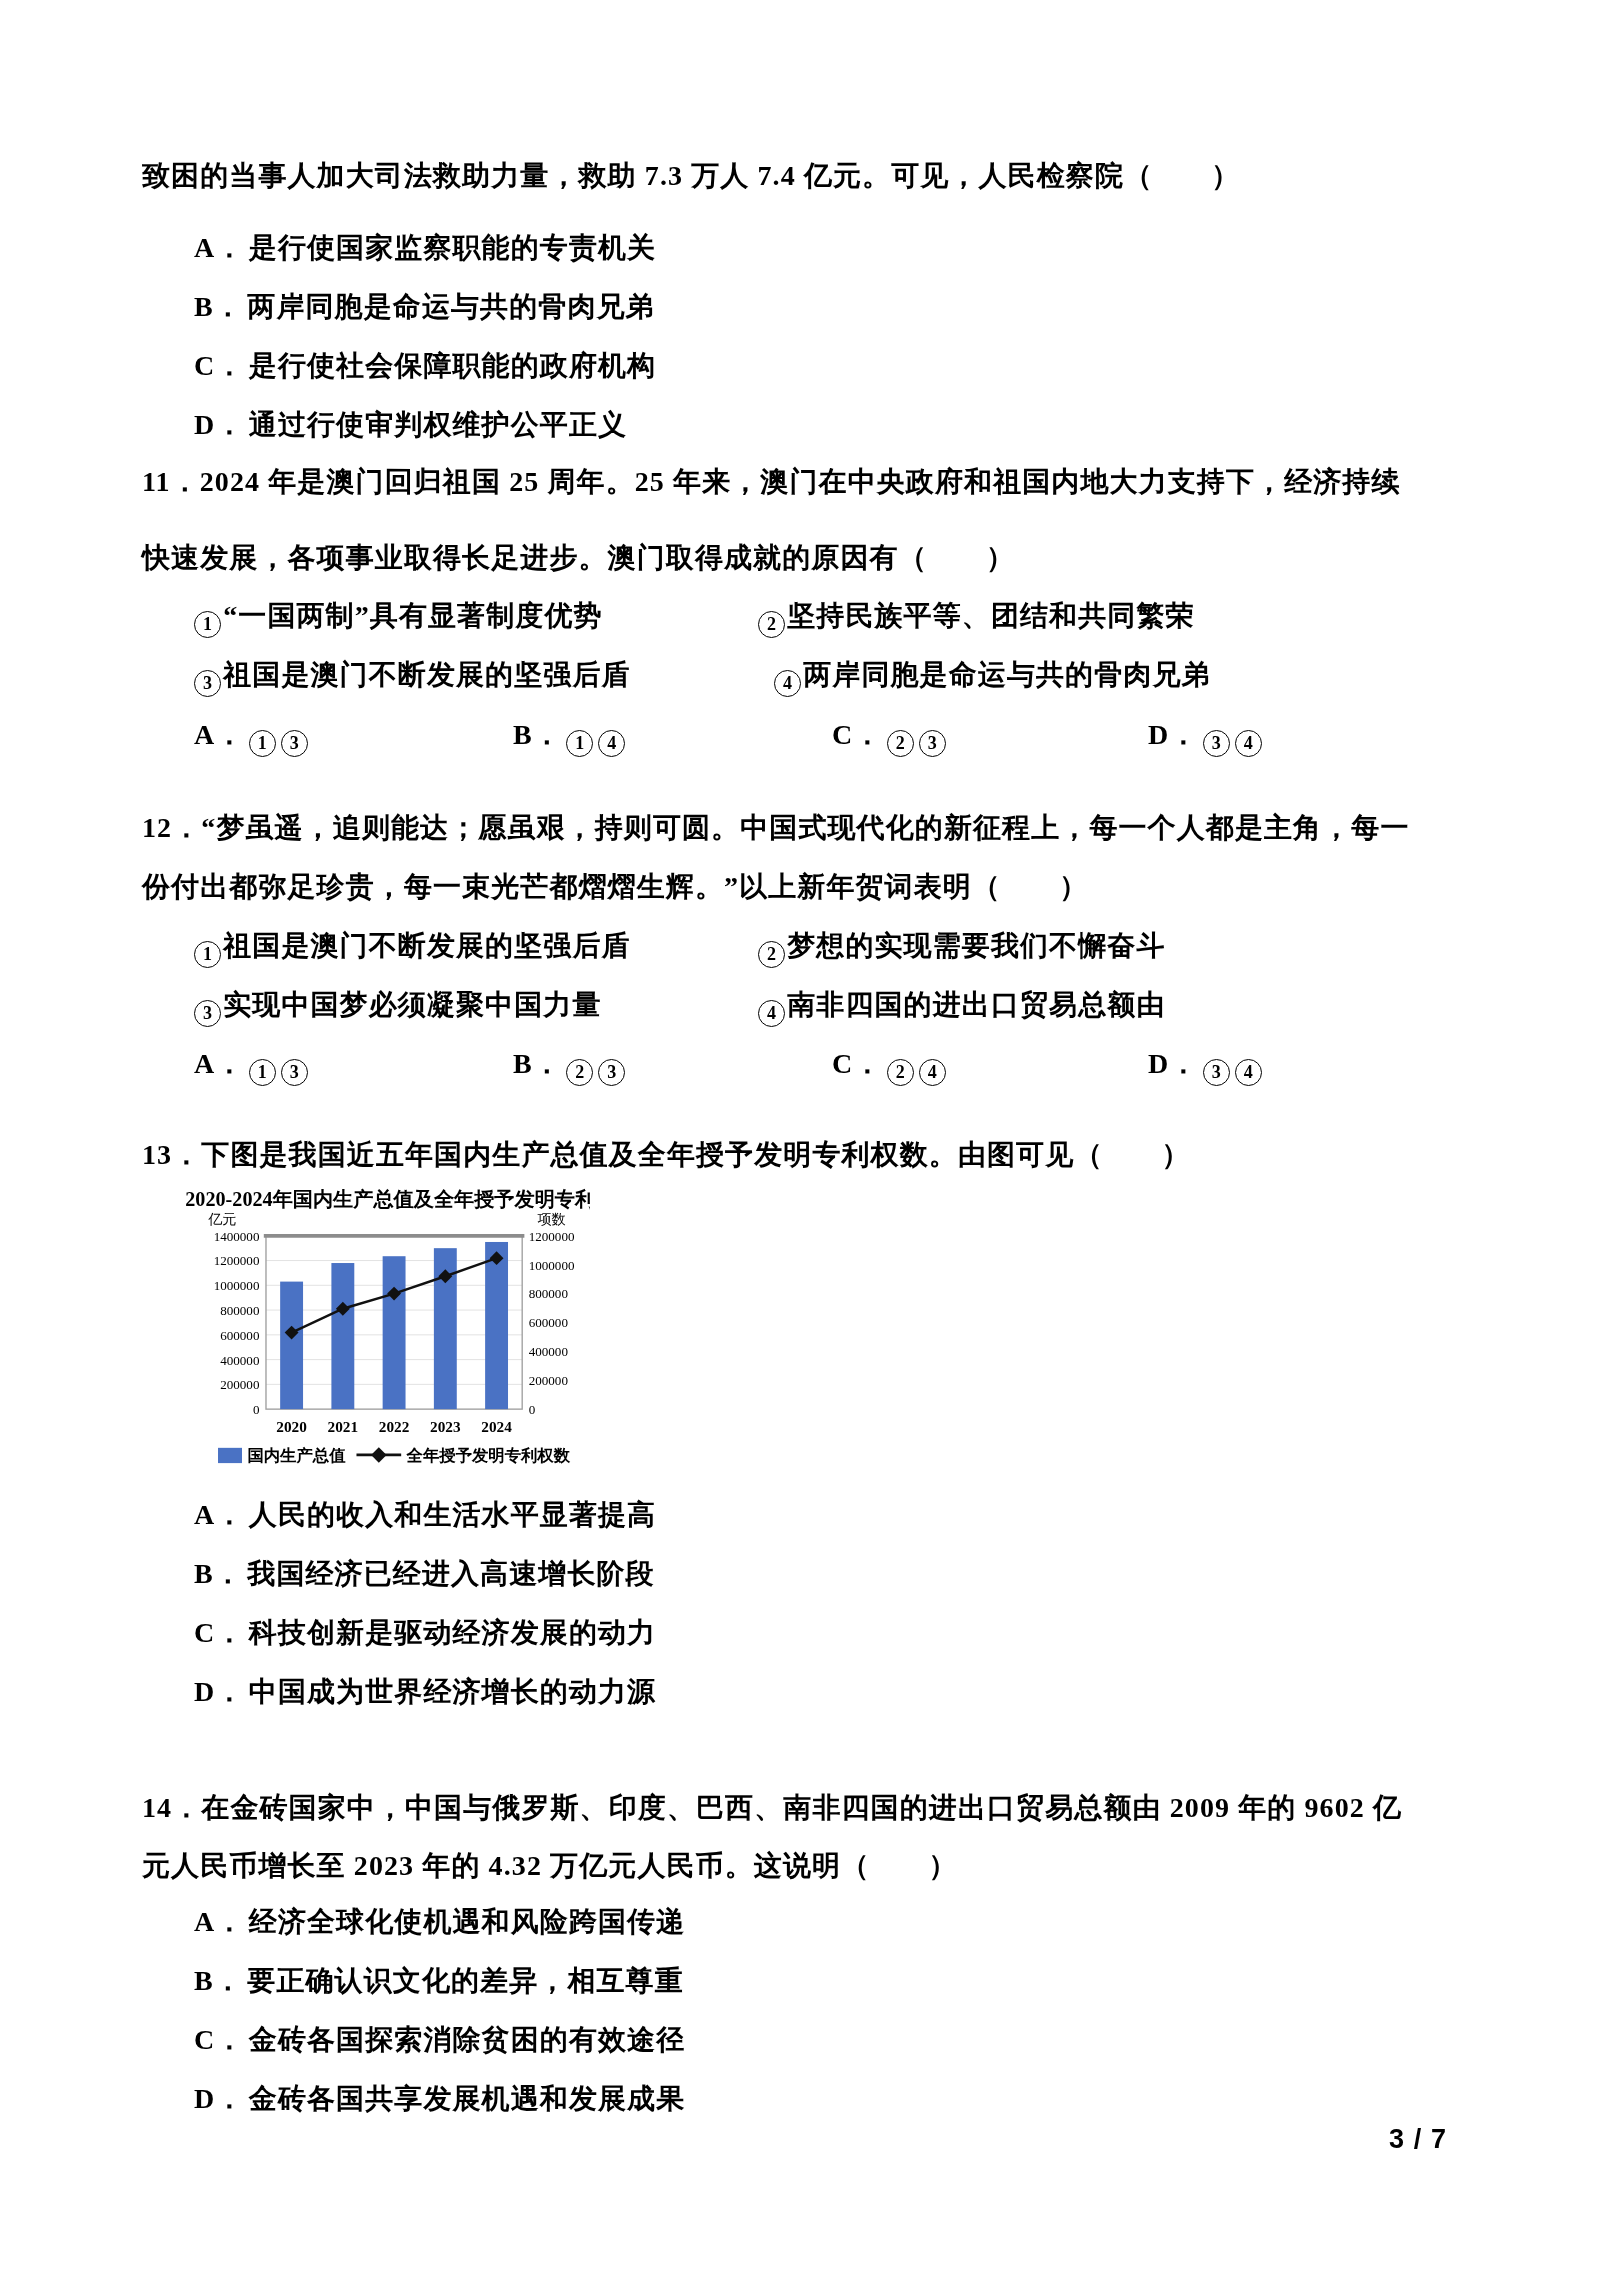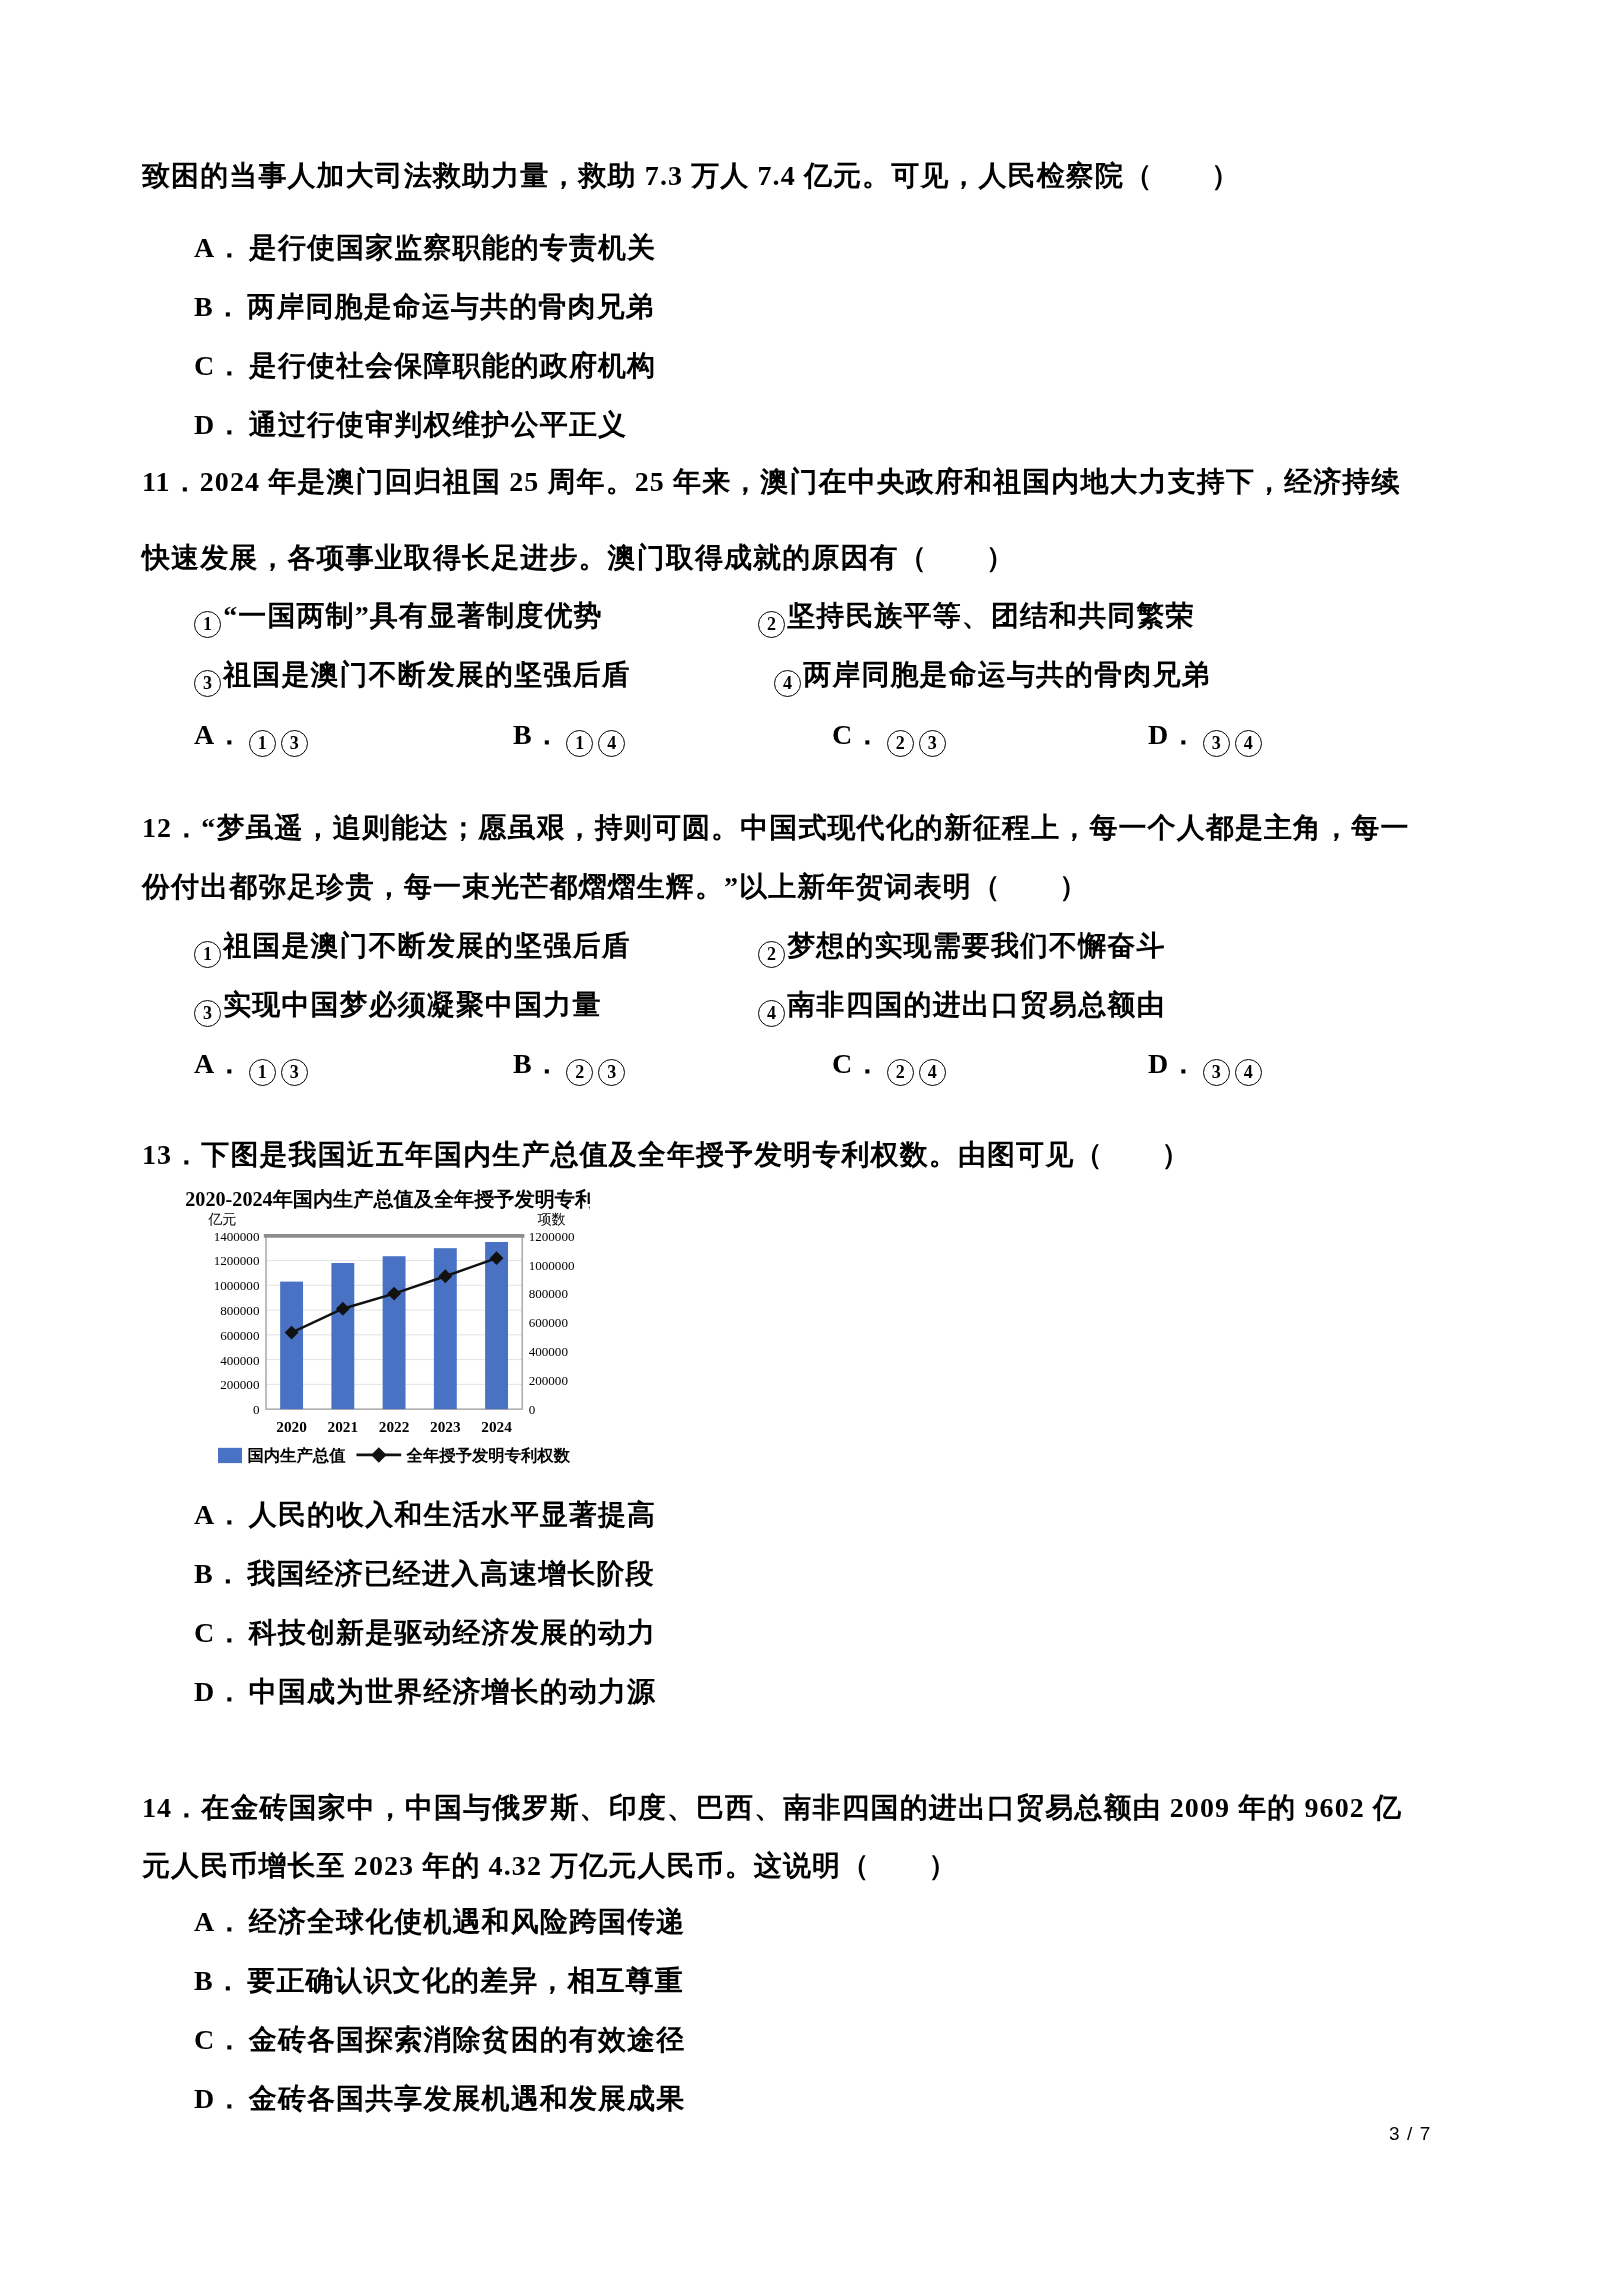--- a/index.html
+++ b/index.html
@@ -25,22 +25,22 @@
     width: 27px; height: 27px;
     border: 1.6px solid #000;
     border-radius: 50%;
     font-size: 18px;
     letter-spacing: 0;
     vertical-align: -4.9px;
     margin-right: 2.2px;
   }
   .ans .circ { margin-right: 4.9px; }
   .footer {
-    font-weight: normal;
-    font-size: 19px;
+    font-weight: bold;
+    font-size: 27px;
     font-family: "Liberation Sans", "DejaVu Sans", sans-serif;
   }
   figure.chart {
     position: absolute;
     margin: 0; padding: 0;
     left: 184px; top: 1184px;
     width: 406px; height: 290px;
   }
   figure.chart svg { width: 100%; height: 100%; display: block; }
 </style>

